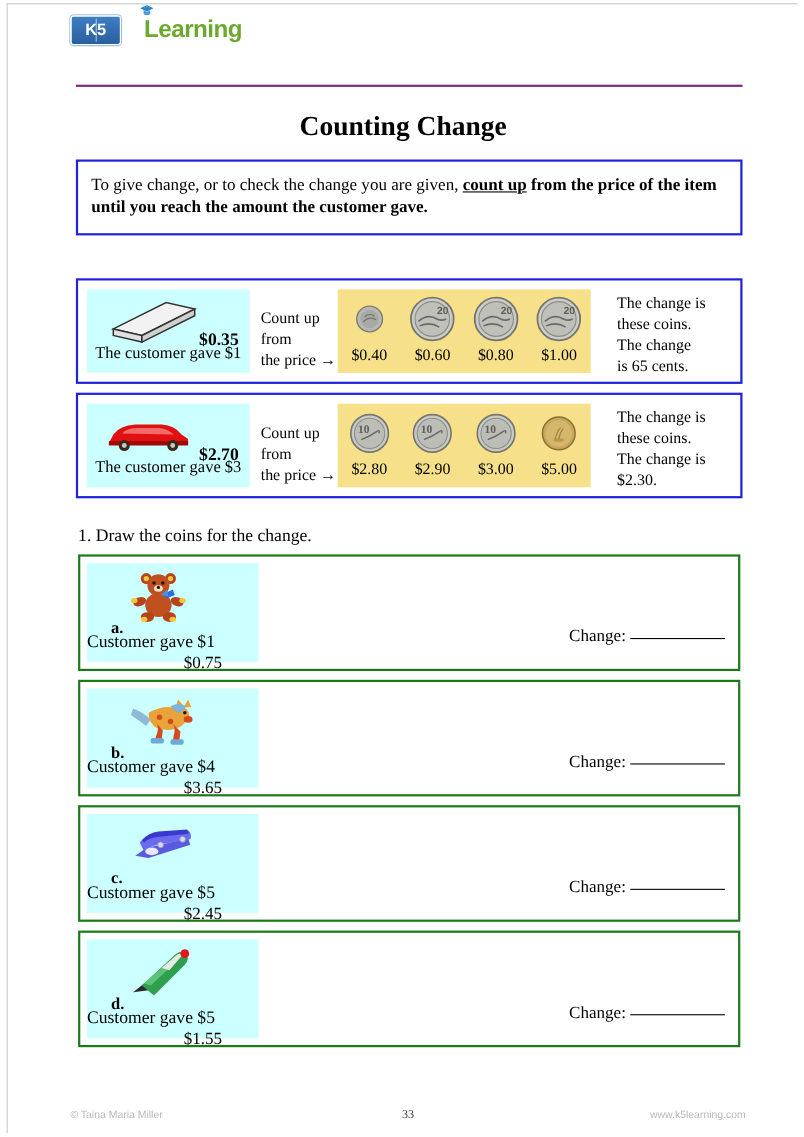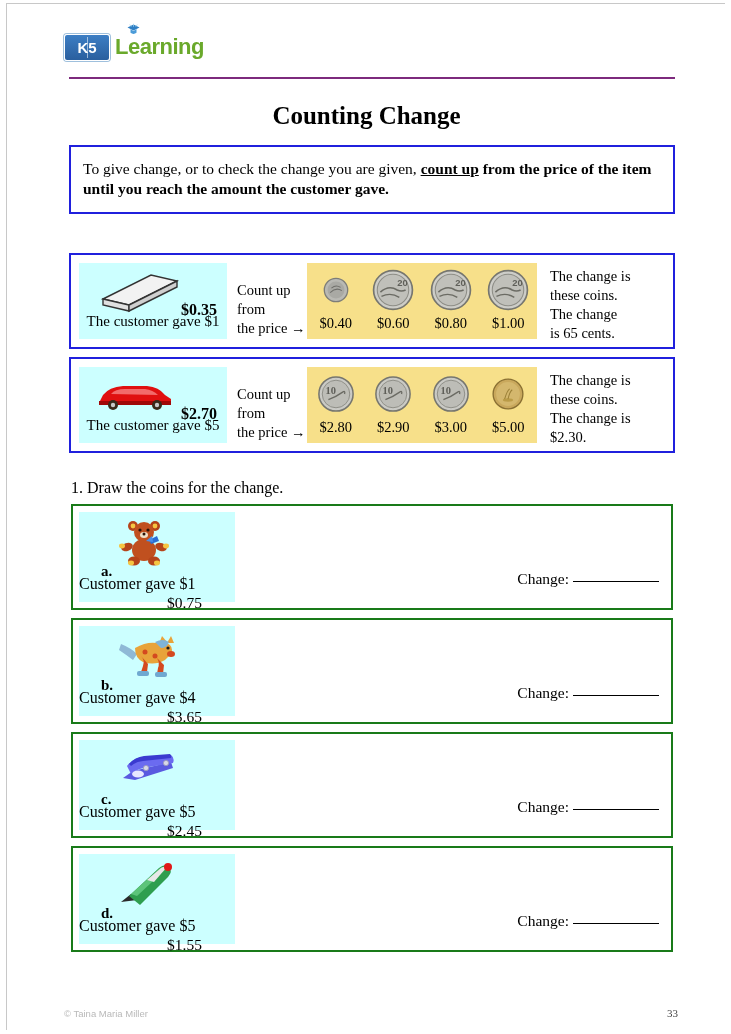--- a/index.html
+++ b/index.html
@@ -24,24 +24,25 @@
     background: #fff;
     border-left: 1px solid #c8c8c8;
     border-top: 1px solid #c8c8c8;
     box-sizing: border-box;
   }
 
   
   .logo {
     position: absolute;
     left: 57px;
-    top: 28px;
+    top: 8px;
     height: 30px;
     display: flex;
     align-items: center;
+    gap: 16px;
   }
   .logo-k5 {
     position: relative;
     width: 44px;
     height: 25px;
     background: linear-gradient(#3d7ec4, #2a5f9e);
     border: 1.5px solid #ffffff;
     border-radius: 3px;
     box-shadow: 0 0 0 1px #9fc0dd;
     display: flex;
@@ -189,21 +190,21 @@
     text-align: center;
   }
   .coin-label {
     font-size: 14.5px;
     margin-top: 2px;
   }
   .coin-art { height: 46px; display: flex; align-items: center; justify-content: center; }
 
   .change-note {
     flex: 1;
-    padding-left: 13px;
+    padding-left: 24px;
     padding-top: 12px;
     font-size: 14.5px;
     line-height: 1.3;
     box-sizing: border-box;
   }
 
   
   .instruction {
     position: absolute;
     left: 64px;
@@ -400,21 +401,21 @@
       <svg class="item-art" viewBox="0 0 92 46">
         <path d="M10 30 L14 22 Q20 14 34 13 L58 13 Q70 14 76 22 L82 26 L82 31 L10 31 Z" fill="#e01010"></path>
         <path d="M22 21 Q26 16 36 16 L56 16 Q64 17 69 22 Z" fill="#f26b6b"></path>
         <rect x="10" y="28" width="72" height="4" fill="#a00808"></rect>
         <circle cx="24" cy="32" r="5" fill="#3a2a1a"></circle>
         <circle cx="24" cy="32" r="2.2" fill="#c8c8c8"></circle>
         <circle cx="68" cy="32" r="5" fill="#3a2a1a"></circle>
         <circle cx="68" cy="32" r="2.2" fill="#c8c8c8"></circle>
       </svg>
       <div class="item-price">$2.70</div>
-      <div class="item-gave">The customer gave $5</div>
+      <div class="item-gave">The customer gave $3</div>
     </div>
     <div class="countup">
       <div>Count up</div>
       <div>from</div>
       <div class="arrow">the price →</div>
     </div>
     <div class="coins">
       <div class="coin-cell">
         <div class="coin-art">
           <svg width="38" height="38" viewBox="0 0 40 40">
@@ -563,15 +564,16 @@
       <div class="ex-gave">Customer gave $5</div>
     </div>
     <div class="ex-change">
       <div class="change-label"><span>Change:</span><span class="blank"></span></div>
     </div>
   </div>
 
   <div class="footer">
     <div class="footer-left">© Taina Maria Miller</div>
     <div class="footer-center">33</div>
+    <div class="footer-right">www.k5learning.com</div>
   </div>
 
 </div>
 
 </body></html>

